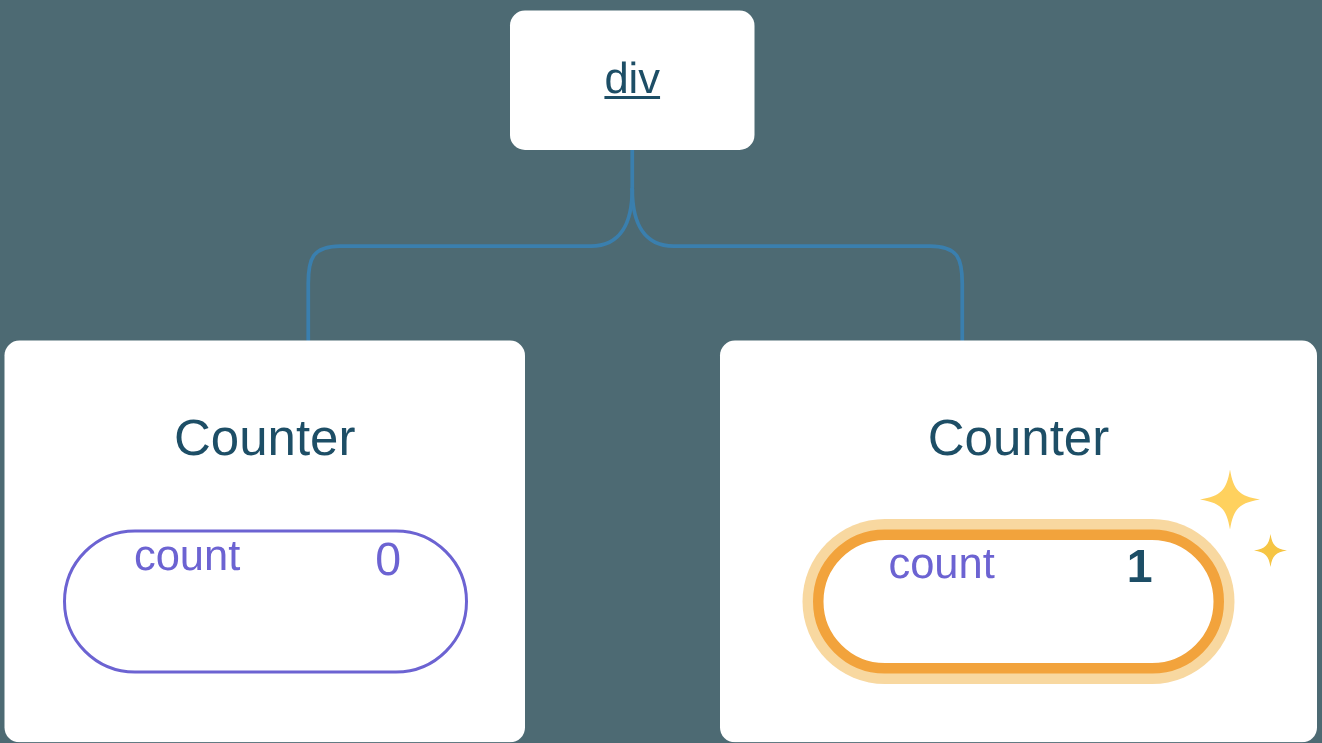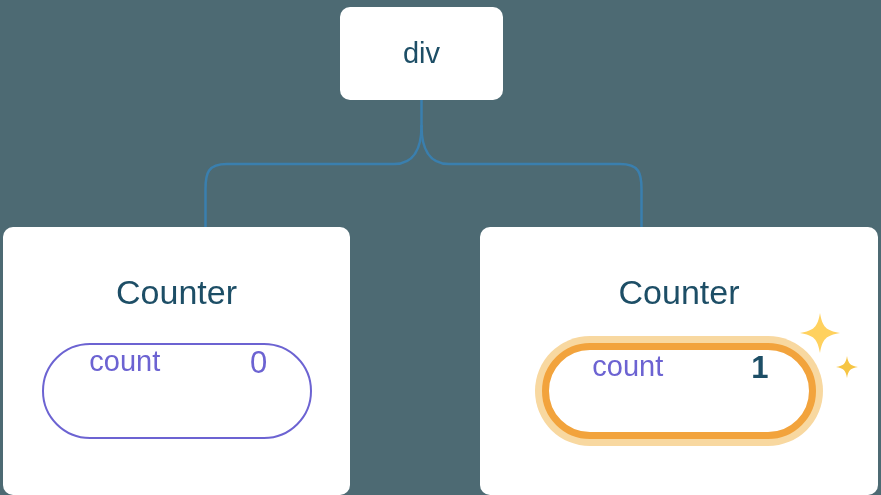--- a/index.html
+++ b/index.html
@@ -41,31 +41,33 @@
     position: absolute;
     left: 340px; top: 7px;
     width: 163px; height: 93px;
     background: var(--card-bg);
     border-radius: 10px;
     display: flex;
     align-items: center;
     justify-content: center;
     font-size: 29px;
     color: var(--heading-navy);
+    text-decoration: underline;
   }
   .card {
     position: absolute;
     top: 227px;
     height: 268px;
     background: var(--card-bg);
     border-radius: 10px;
     display: flex;
     flex-direction: column;
     align-items: center;
     padding-top: 48px;
+    gap: 10px;
   }
   .card-left  { left: 3px;   width: 347px; }
   .card-right { left: 480px; width: 398px; }
   .card-title {
     font-size: 34px;
     line-height: 34px;
     font-weight: 500;
     color: var(--heading-navy);
     margin-bottom: 34px;
   }

